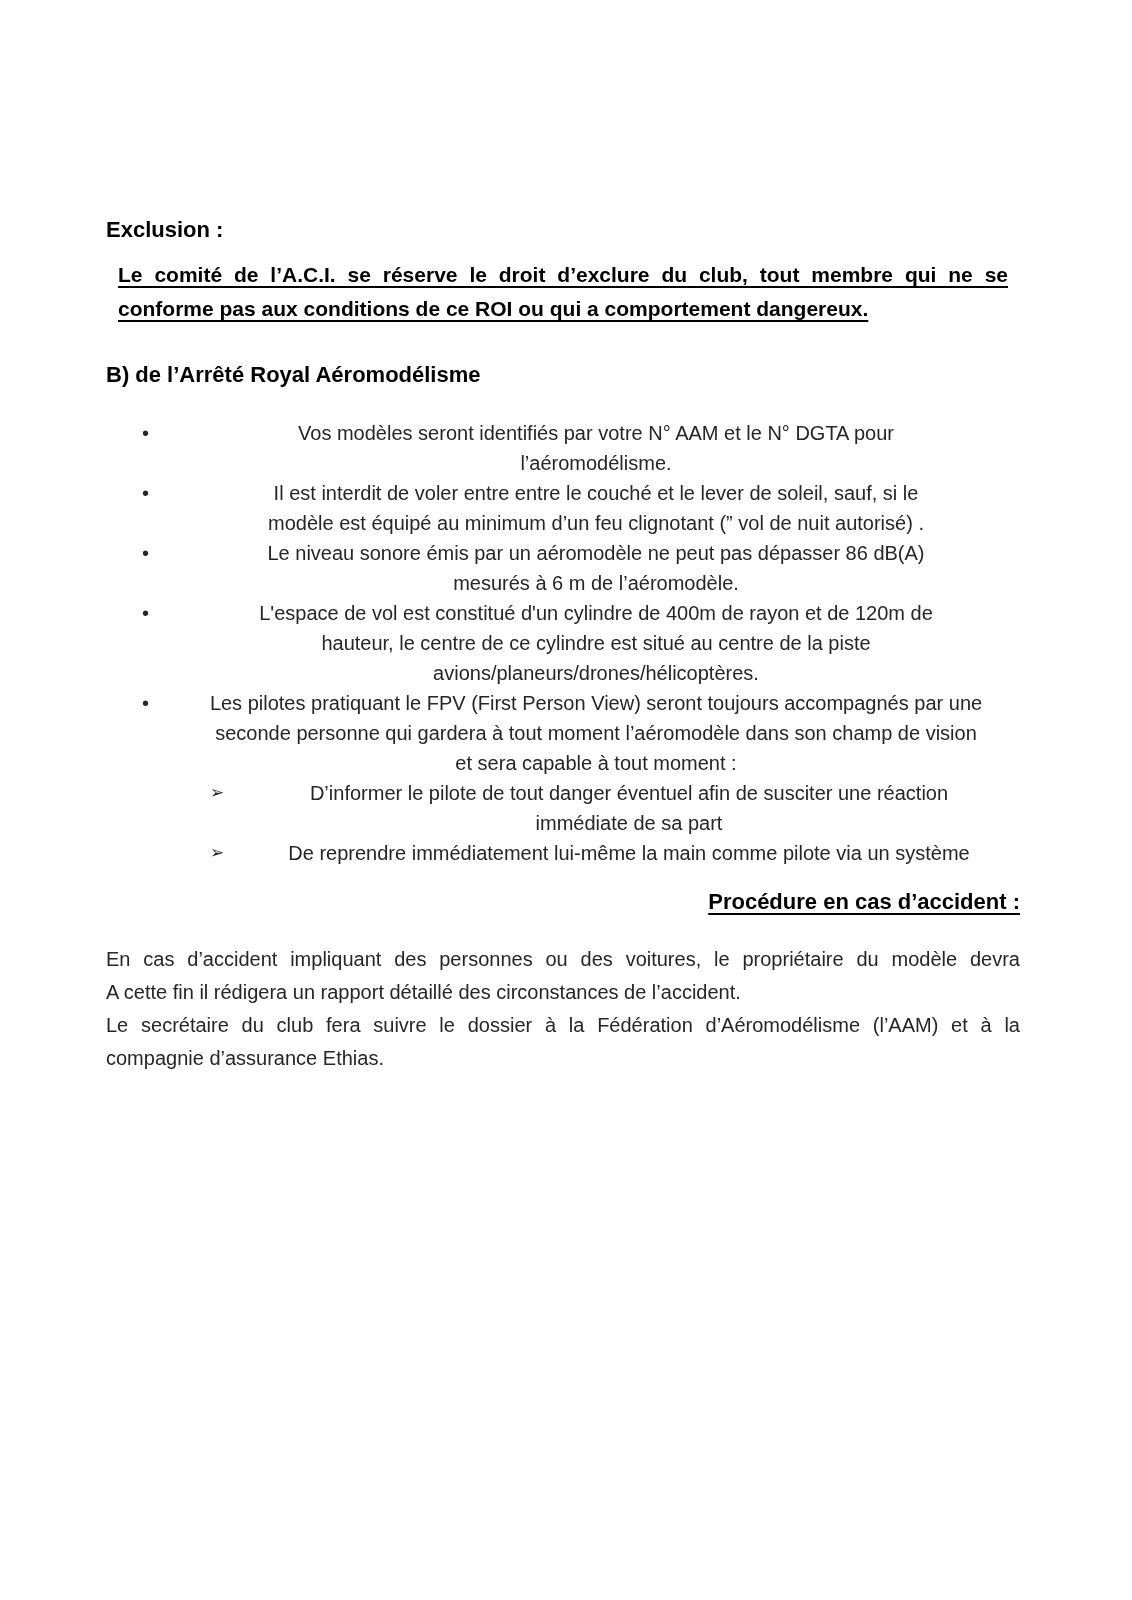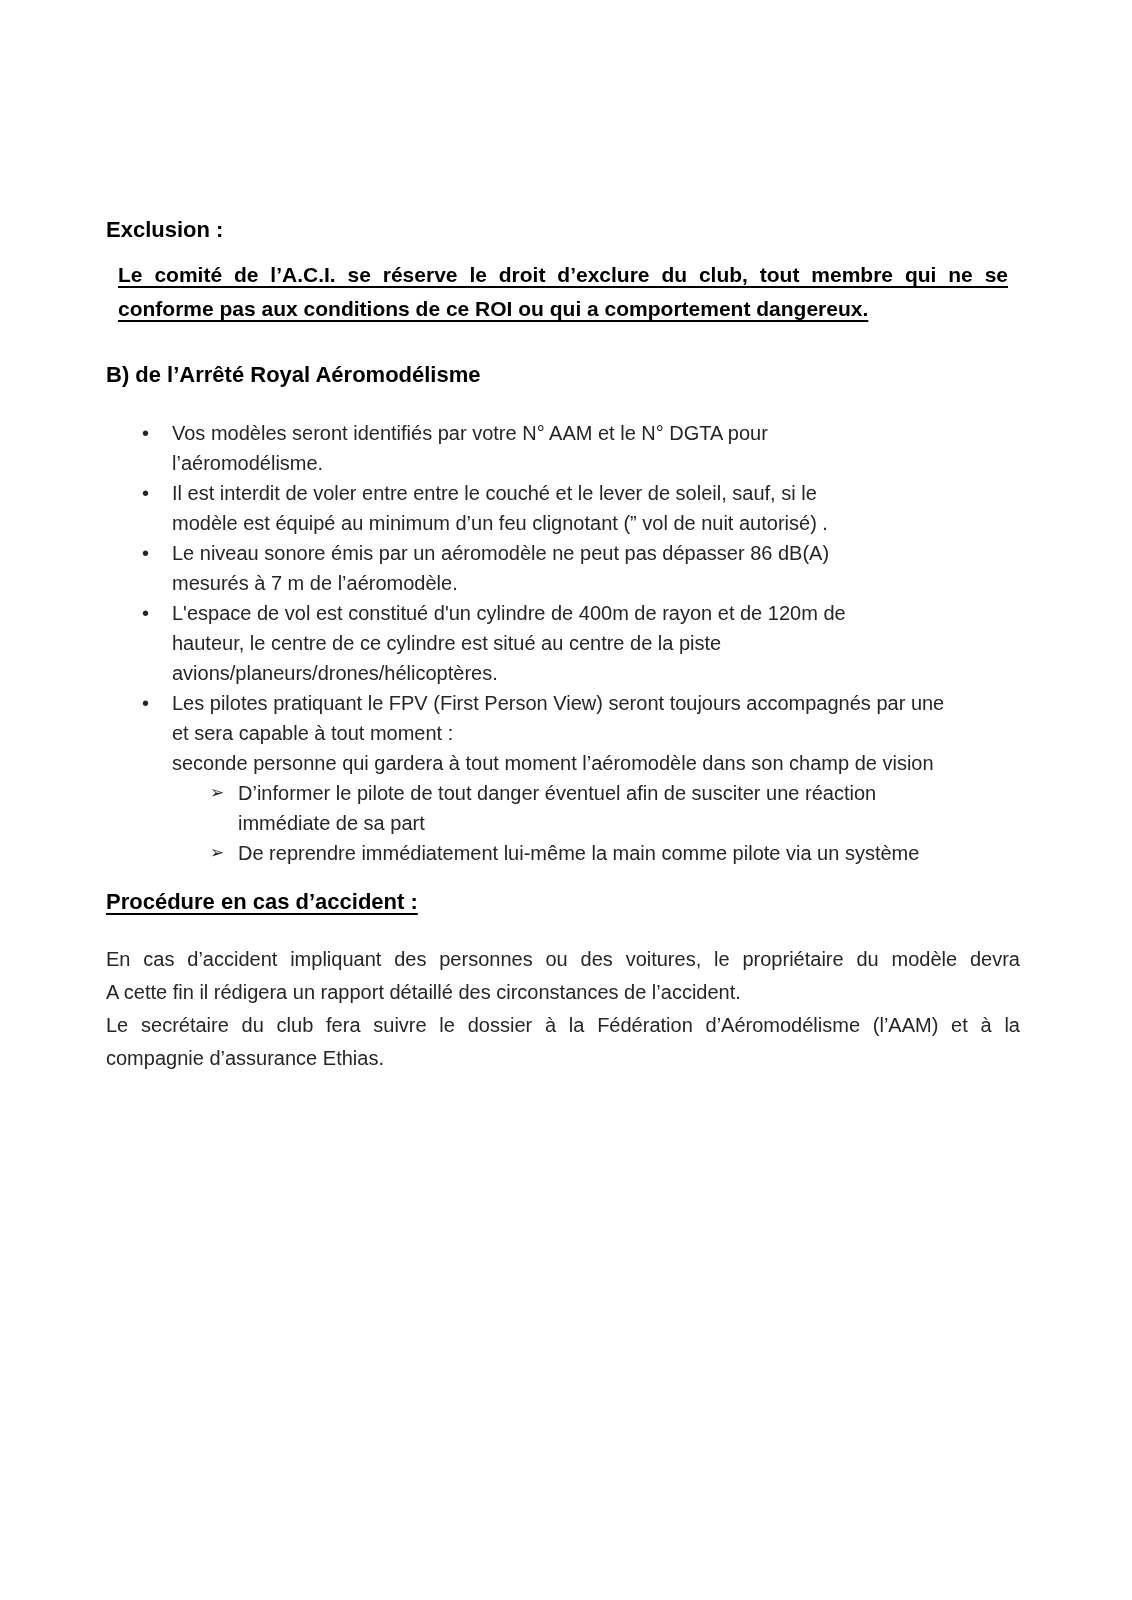--- a/index.html
+++ b/index.html
@@ -19,21 +19,21 @@
   }
   
   .h {
     margin: 0;
     font-size: 22px;
     line-height: 32px;
     font-weight: 700;
     color: #000000;
   }
   .h-sectionb { margin-top: 33px; }
-  .h-procedure { margin-top: 18px; }
+  .h-procedure { margin-top: 18px; text-align: right; }
   .u-line {
     text-decoration: underline;
     text-decoration-thickness: 2px;
     text-underline-offset: 4px;
   }
   
   .lead { margin: 12px; }
   .lead .ln {
     font-size: 21px;
     line-height: 34px;
@@ -58,21 +58,21 @@
     line-height: 30px;
   }
   .bullet { padding-left: 36px; }
   .sub-bullet { padding-left: 104px; }
   .marker {
     flex: 0 0 30px;
     width: 30px;
     color: #262626;
   }
   .sub-bullet .marker { flex: 0 0 28px; width: 28px; font-size: 17px; }
-  .lines { flex: 1 1 auto; min-width: 0; }
+  .lines { flex: 1 1 auto; min-width: 0; text-align: center; }
   .bl { white-space: nowrap; }
   
   .paras { margin-top: 25px; }
   .para { margin: 0; }
   .para .pl {
     font-size: 20px;
     line-height: 33px;
     color: #262626;
   }
 </style>
@@ -105,39 +105,39 @@
       <div class="lines">
         <div class="bl">Il est interdit de voler entre entre le couché et le lever de soleil, sauf, si le</div>
         <div class="bl">modèle est équipé au minimum d’un feu clignotant (” vol de nuit autorisé) .</div>
       </div>
     </div>
 
     <div class="bullet">
       <span class="marker">•</span>
       <div class="lines">
         <div class="bl">Le niveau sonore émis par un aéromodèle ne peut pas dépasser 86 dB(A)</div>
-        <div class="bl">mesurés à 7 m de l’aéromodèle.</div>
+        <div class="bl">mesurés à 6 m de l’aéromodèle.</div>
       </div>
     </div>
 
     <div class="bullet">
       <span class="marker">•</span>
       <div class="lines">
         <div class="bl">L'espace de vol est constitué d'un cylindre de 400m de rayon et de 120m de</div>
         <div class="bl">hauteur, le centre de ce cylindre est situé au centre de la piste</div>
         <div class="bl">avions/planeurs/drones/hélicoptères.</div>
       </div>
     </div>
 
     <div class="bullet">
       <span class="marker">•</span>
       <div class="lines">
         <div class="bl">Les pilotes pratiquant le FPV (First Person View) seront toujours accompagnés par une</div>
+        <div class="bl">seconde personne qui gardera à tout moment l’aéromodèle dans son champ de vision</div>
         <div class="bl">et sera capable à tout moment :</div>
-        <div class="bl">seconde personne qui gardera à tout moment l’aéromodèle dans son champ de vision</div>
       </div>
     </div>
 
     <div class="sub-bullet">
       <span class="marker">➢</span>
       <div class="lines">
         <div class="bl">D’informer le pilote de tout danger éventuel afin de susciter une réaction</div>
         <div class="bl">immédiate de sa part</div>
       </div>
     </div>

